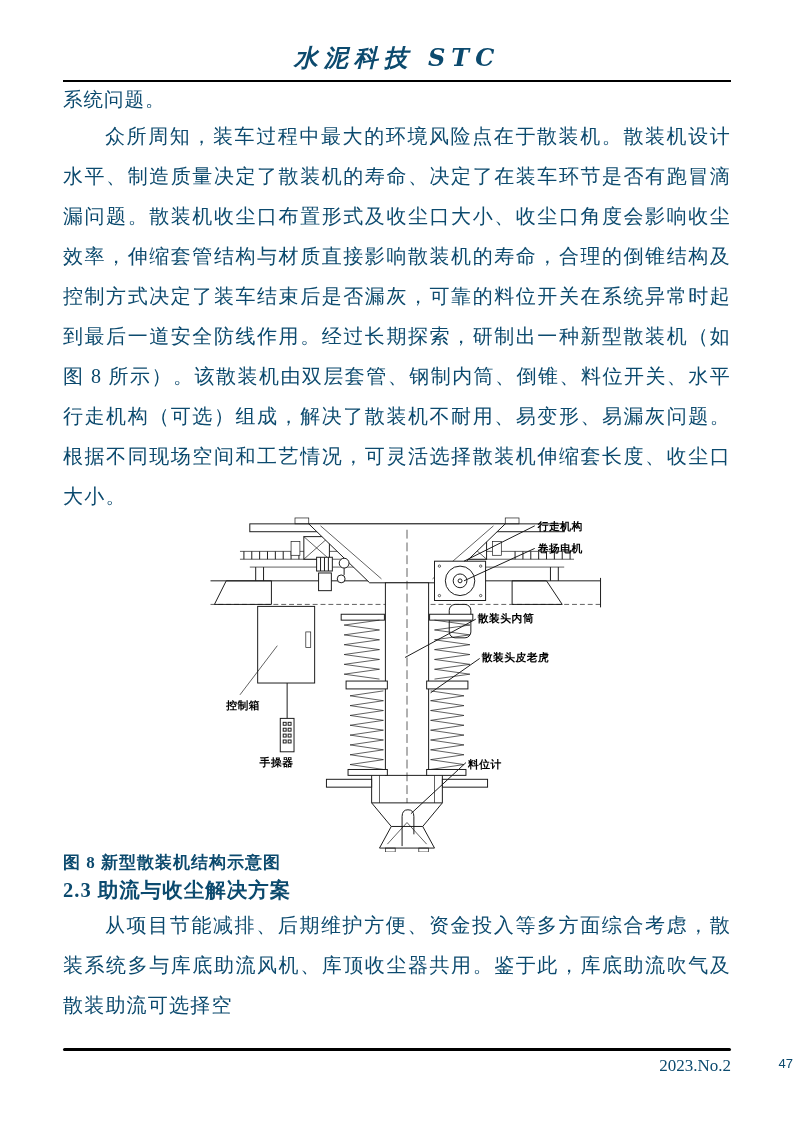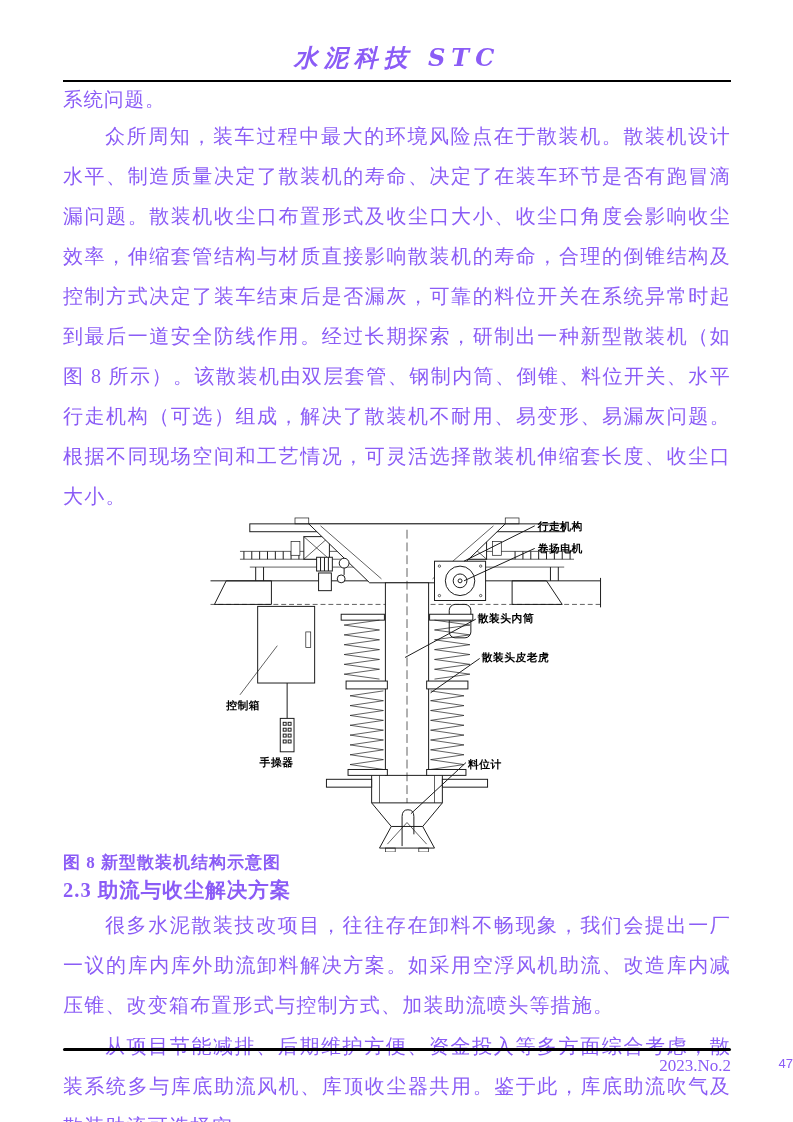--- a/index.html
+++ b/index.html
@@ -1,19 +1,19 @@
 <!DOCTYPE html>
 <html><head>
 <meta charset="utf-8">
 <style>
   * { margin:0; padding:0; box-sizing:border-box; }
   html,body { background:#e8e8e8; }
   .page {
     position:relative; width:793px; height:1122px; margin:0 auto;
-    background:#ffffff; color:#8b5cf6; overflow:hidden;
+    background:#ffffff; color:#0c4a6e; overflow:hidden;
     font-family:"Liberation Serif","DejaVu Serif",serif;
   }
   .content { position:absolute; left:63px; top:0; width:668px; }
   .journal-title {
     margin-top:42px; text-align:center; font-size:24px; font-weight:bold;
     font-style:italic; letter-spacing:6px; font-family:"DejaVu Serif",serif;
   }
   .header-rule { margin-top:6px; border-top:2px solid #000; }
   .carryover { font-size:19.5px; line-height:31px; margin-top:2px; letter-spacing:1px; }
   h2.sect {
@@ -218,20 +218,19 @@
         <text x="272" y="108">散装头内筒</text>
         <text x="276" y="148">散装头皮老虎</text>
         <text x="262" y="256">料位计</text>
         <text x="16" y="196">控制箱</text>
         <text x="50" y="254">手操器</text>
       </svg>
       <figcaption class="fig-caption">图 8 新型散装机结构示意图</figcaption>
     </figure>
 
     <h2 class="sect">2.3 助流与收尘解决方案</h2>
-    <p class="para">很多水泥散装技改项目，往往存在卸料不畅现象，我们会提出一厂一议的库内库外助流卸料解决方案。如采用空浮风机助流、改造库内减压锥、改变箱布置形式与控制方式、加装助流喷头等措施。</p>
     <p class="para">从项目节能减排、后期维护方便、资金投入等多方面综合考虑，散装系统多与库底助流风机、库顶收尘器共用。鉴于此，库底助流吹气及散装助流可选择空</p>
   </div>
 
   <div class="footer-rule"></div>
   <div class="footer-page-number">47</div>
   <div class="footer-issue">2023.No.2</div>
 </div>
 
 </body></html>

